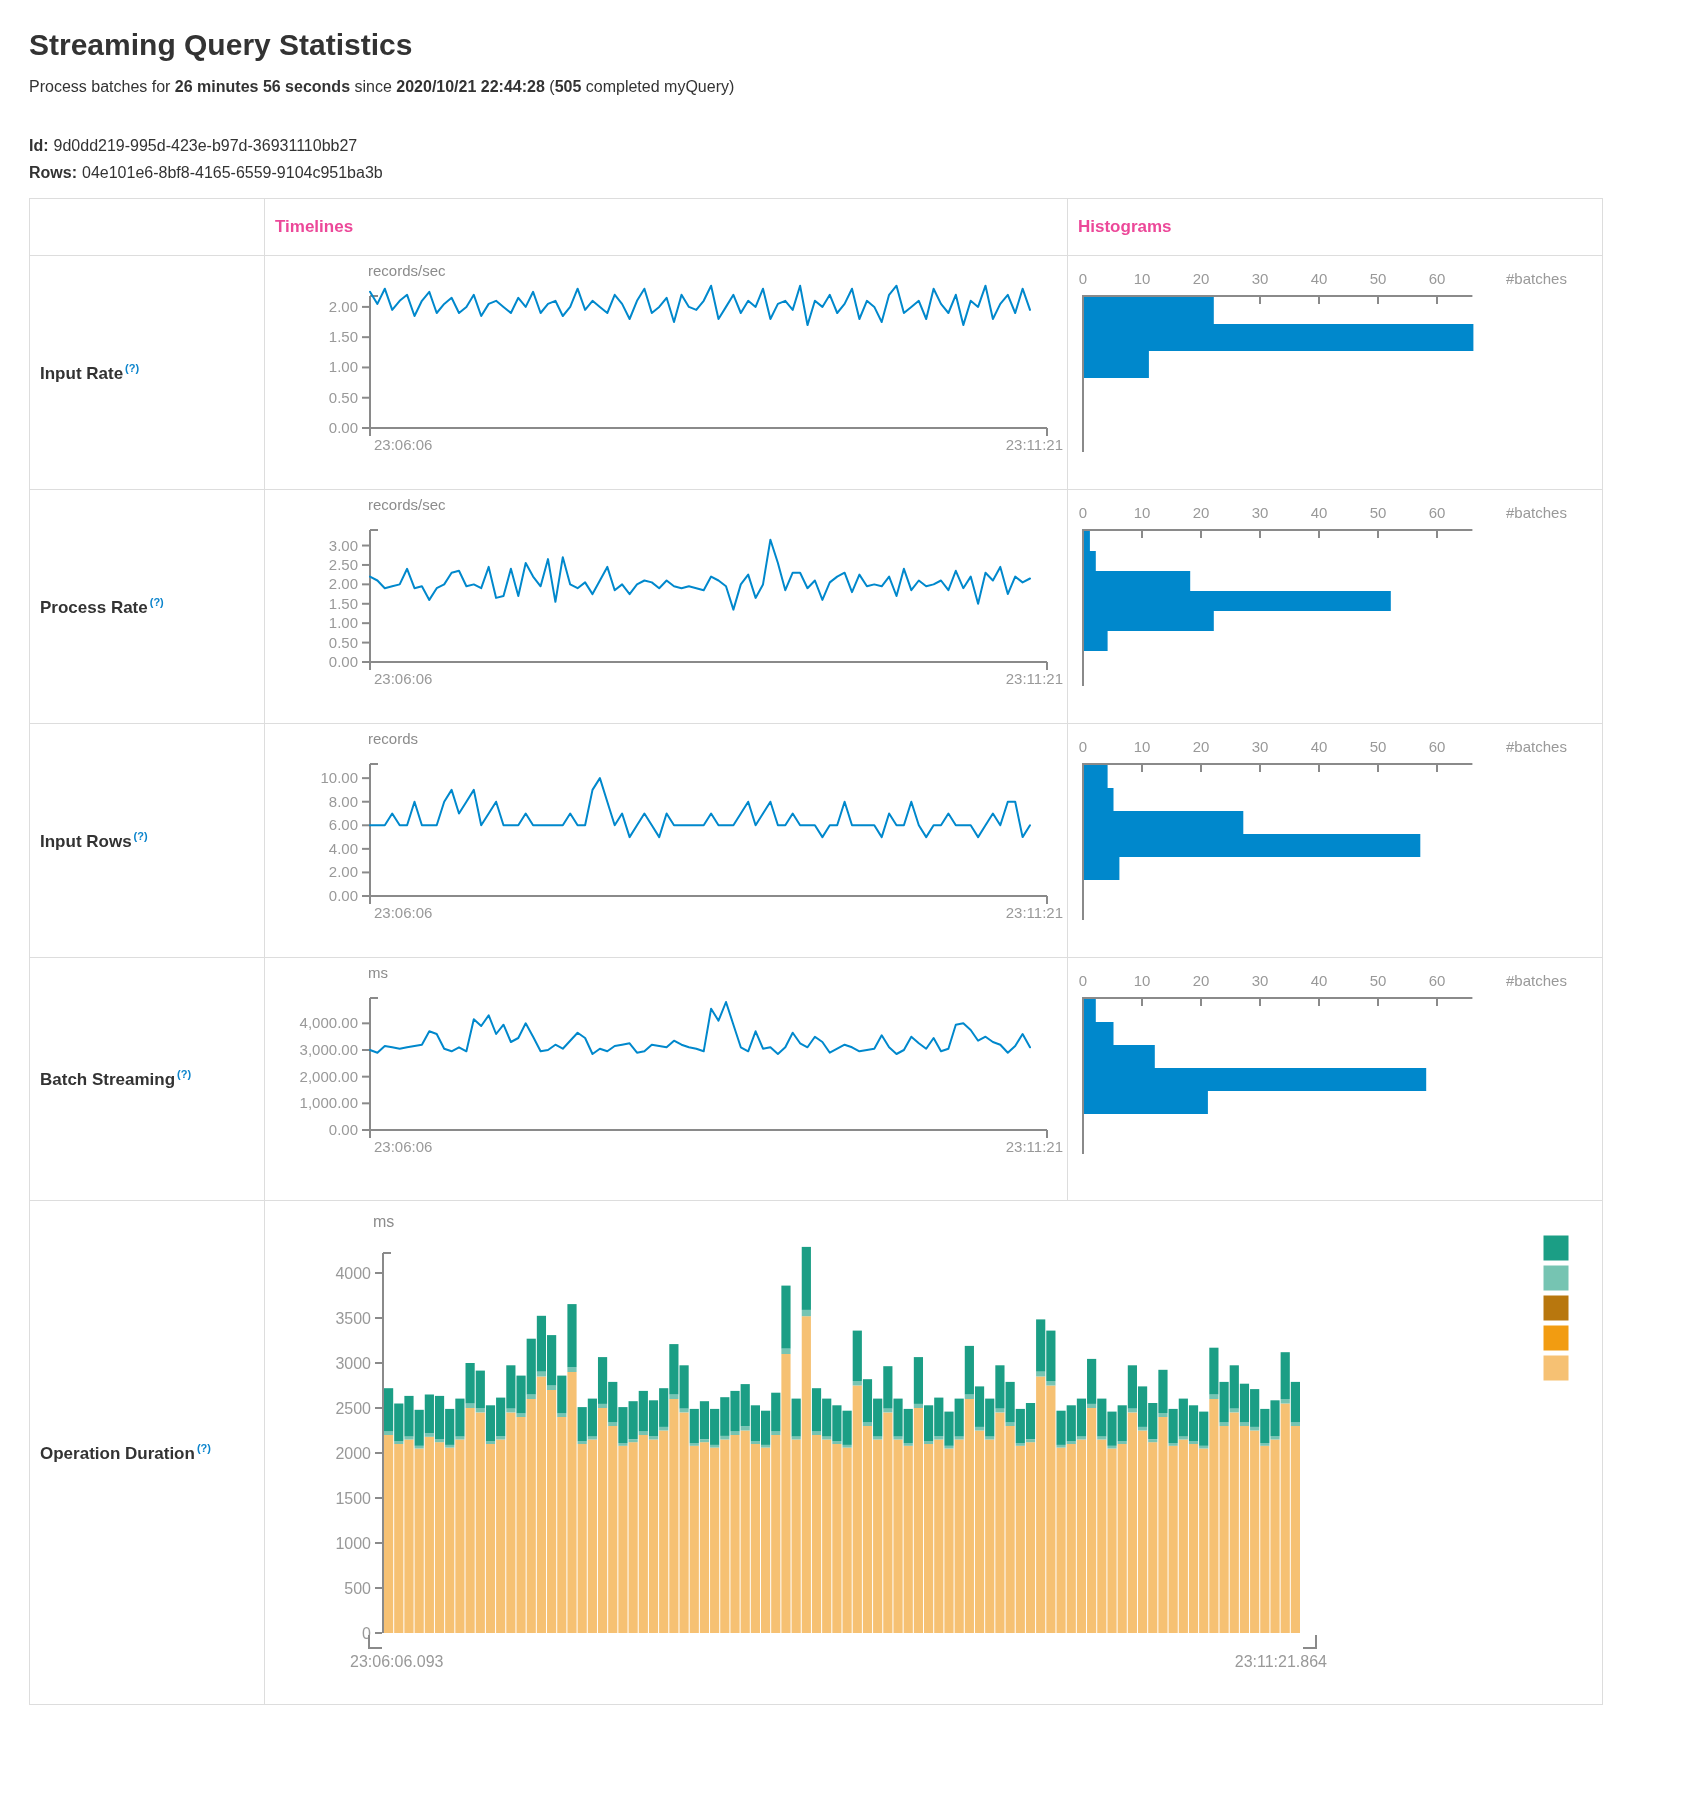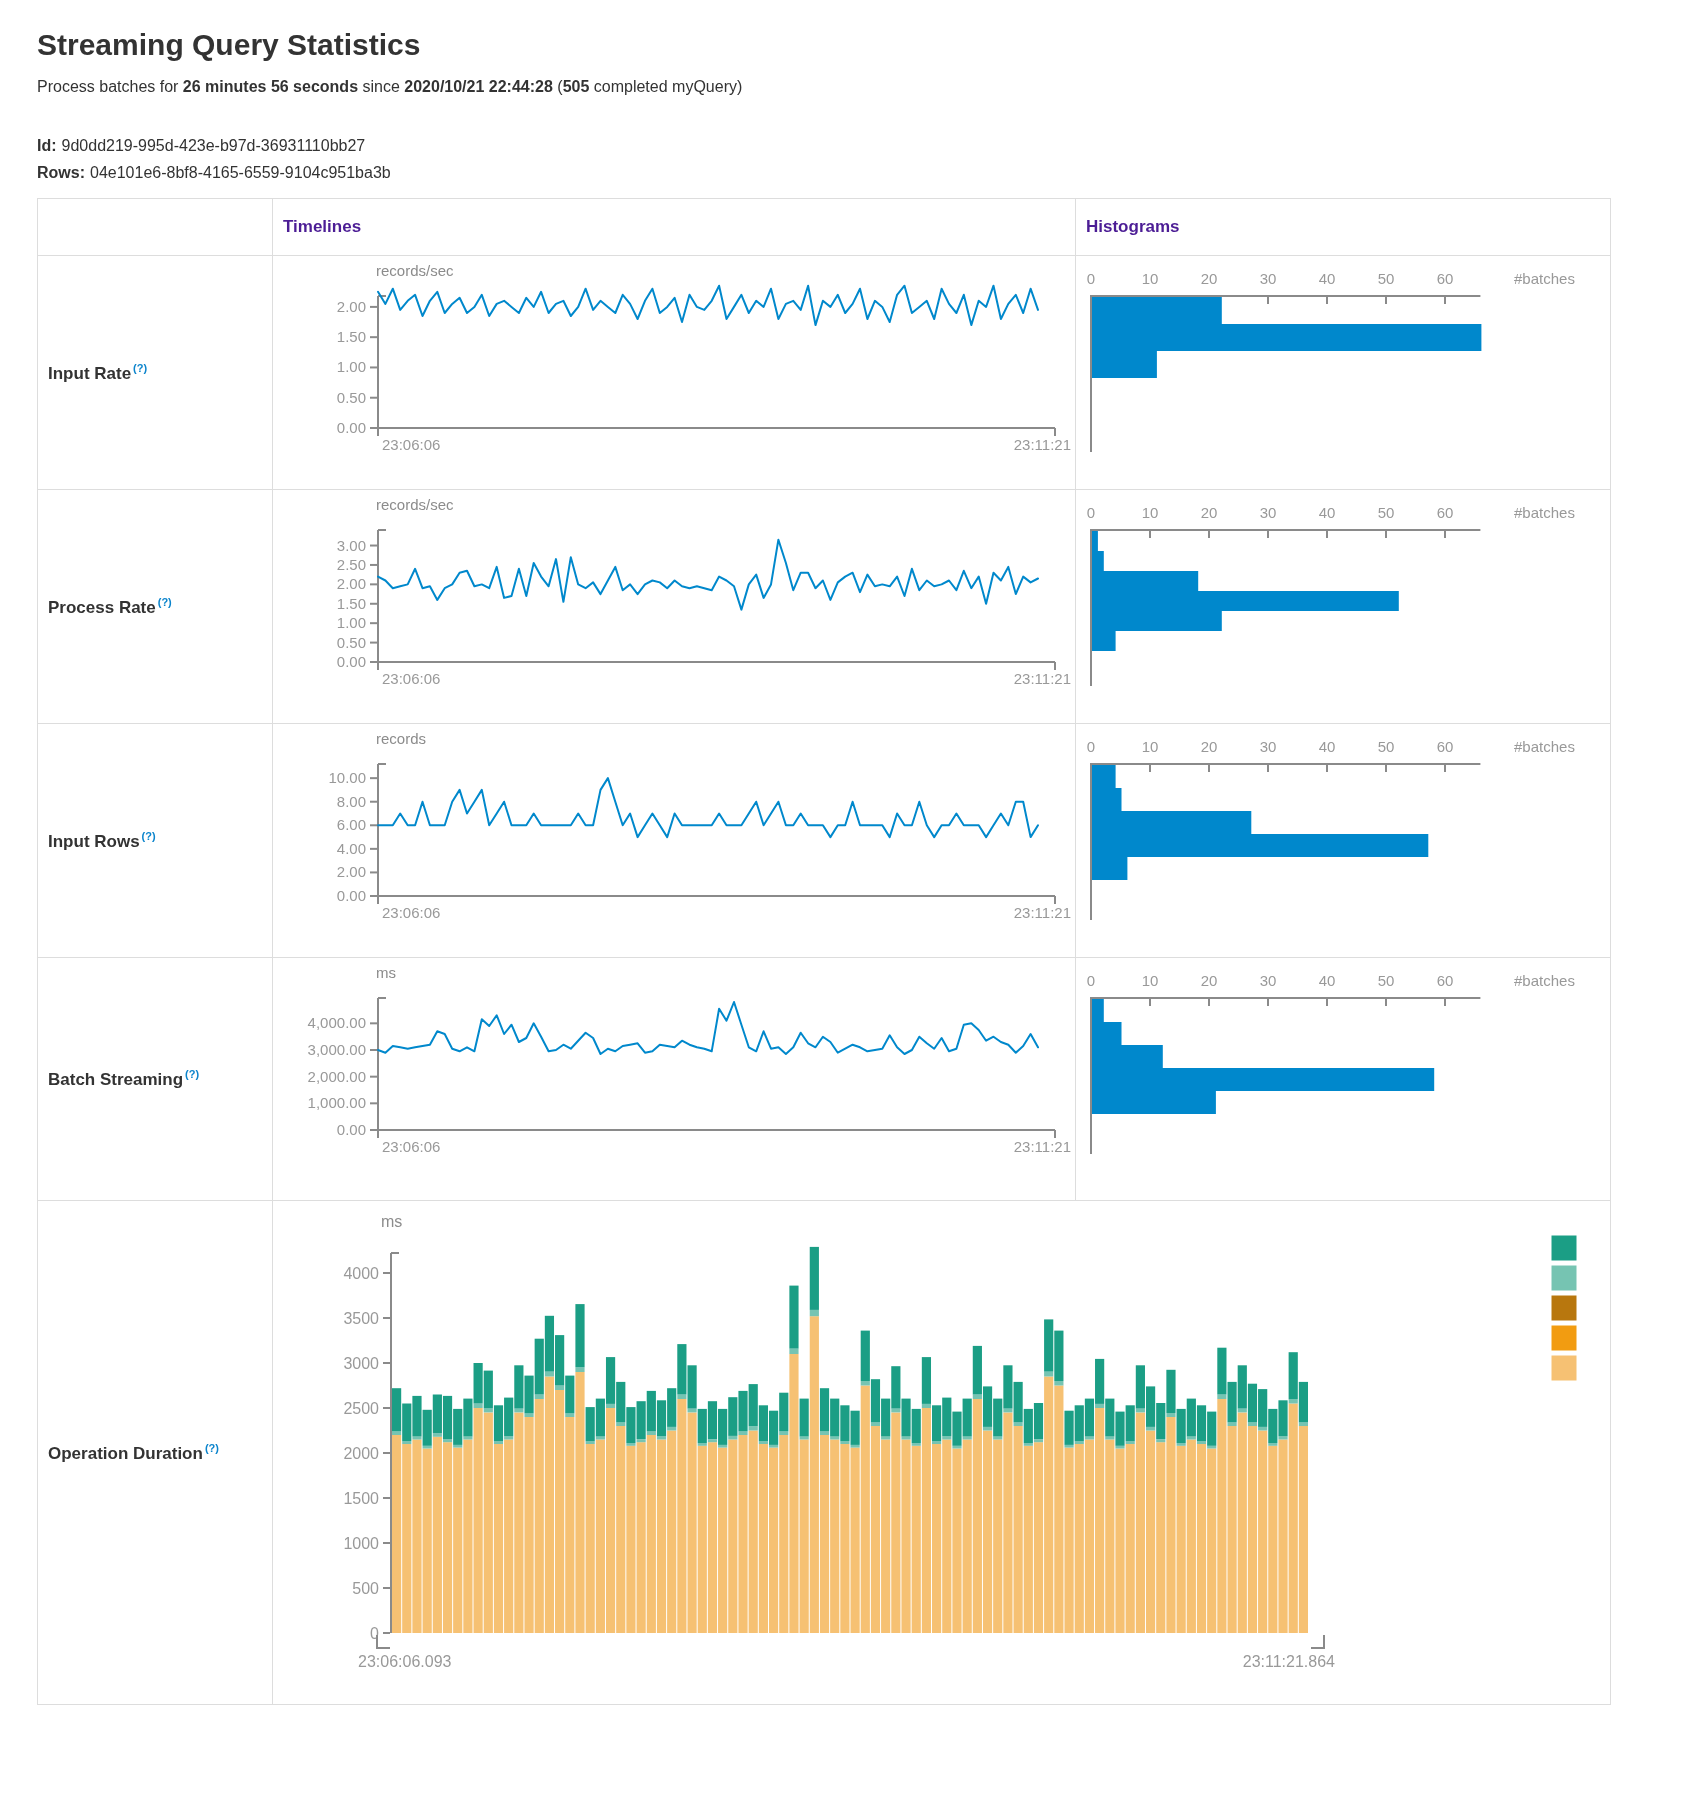--- a/index.html
+++ b/index.html
@@ -1,26 +1,26 @@
 <!DOCTYPE html>
 <html><head>
 <meta charset="utf-8">
 <style>
   html,body{margin:0;padding:0;background:#fff;color:#333;
     font-family:"Liberation Sans",sans-serif;}
-  .page{padding:16px 17px 0 17px;margin-left:20px;}
+  .page{padding:16px 17px 0 29px;}
   h1{font-size:30px;font-weight:700;margin:12px 0 16px 0;color:#333;}
   .summary{font-size:16px;margin:0 0 36px 0;color:#333;}
   .summary b{font-weight:700;}
   .qinfo{font-size:16px;line-height:27px;margin-bottom:12px;}
   .qinfo b{margin-right:5px;}
   table.stats{border-collapse:collapse;table-layout:fixed;width:1573px;margin-top:10px;}
   table.stats th, table.stats td{border:1px solid #ddd;background:#fff;}
   thead th{height:54px;text-align:left;font-size:17px;font-weight:700;
-    padding-left:10px;color:#4c1d95;}
+    padding-left:10px;color:#ec4899;}
   td.rlabel{font-weight:700;font-size:17px;padding-left:10px;vertical-align:middle;color:#333;}
   td.rlabel sup{color:#0b84cc;font-weight:700;font-size:11px;margin-left:2px;}
   td.chart{padding:0;vertical-align:top;}
   tr.r-small{height:231px;}
   tr.r-batch{height:243px;}
   tr.r-op{height:500px;}
   svg text{font-family:"Liberation Sans",sans-serif;}
 </style>
 </head>
 <body>

